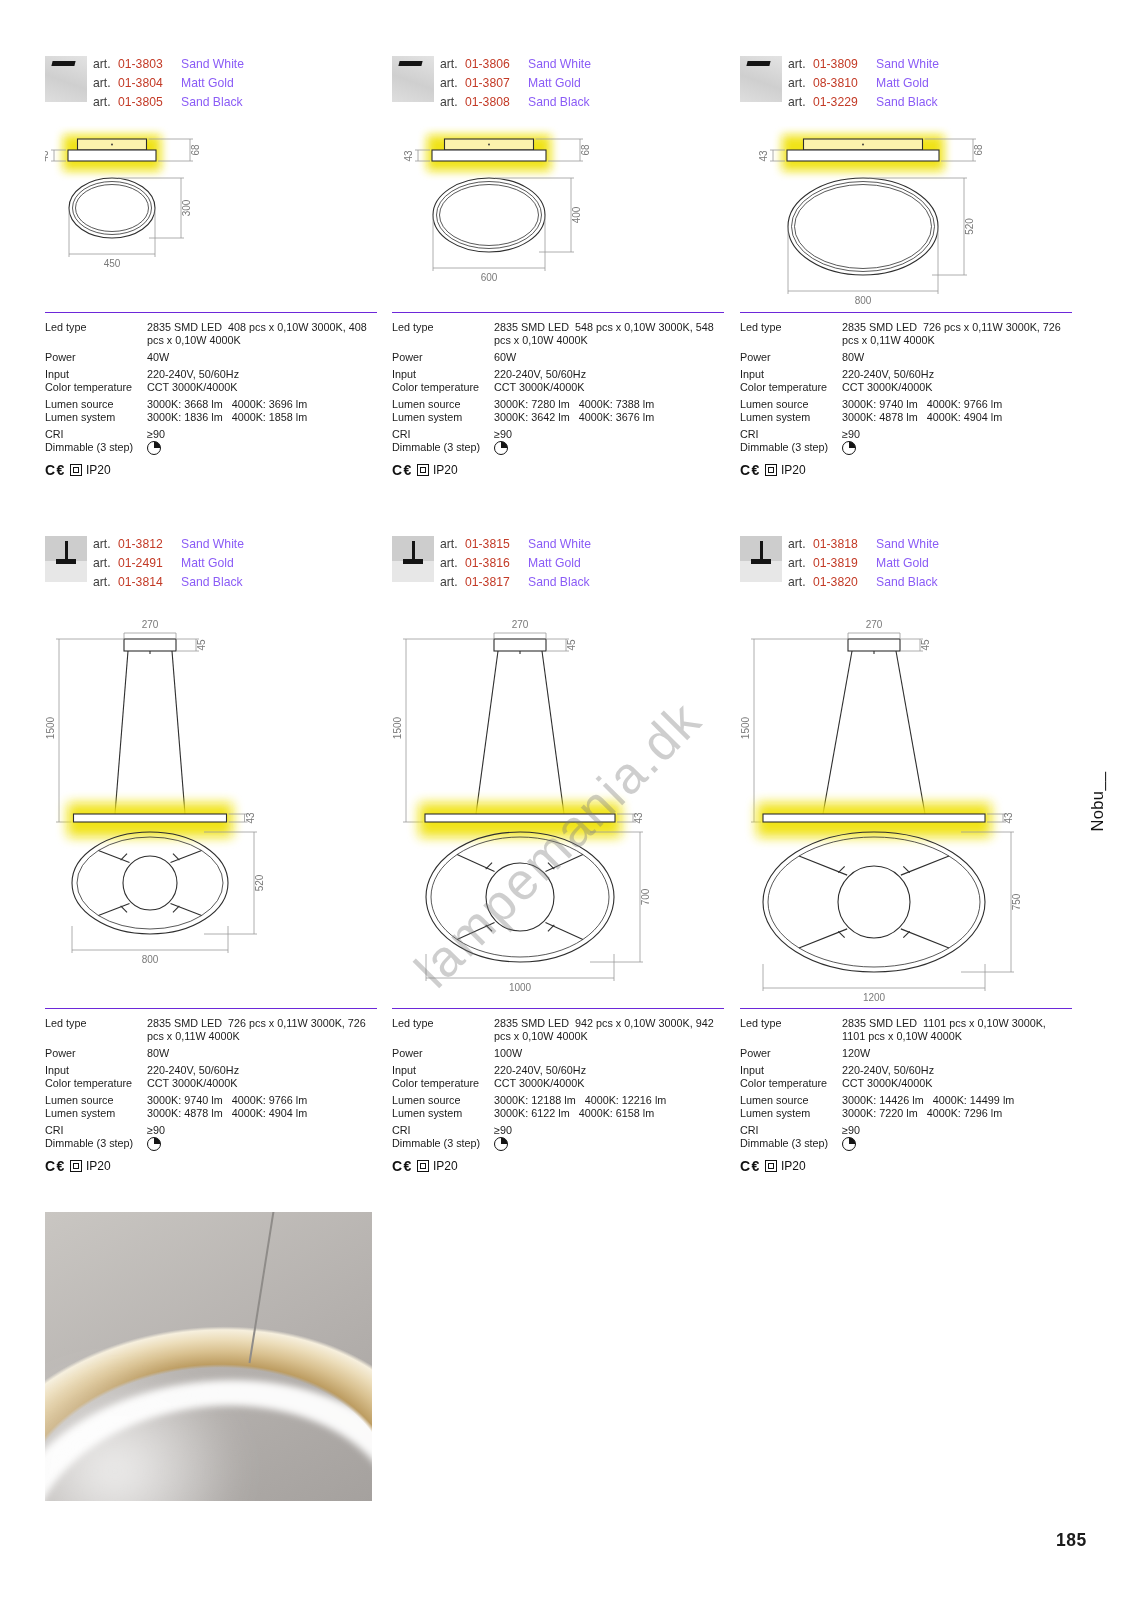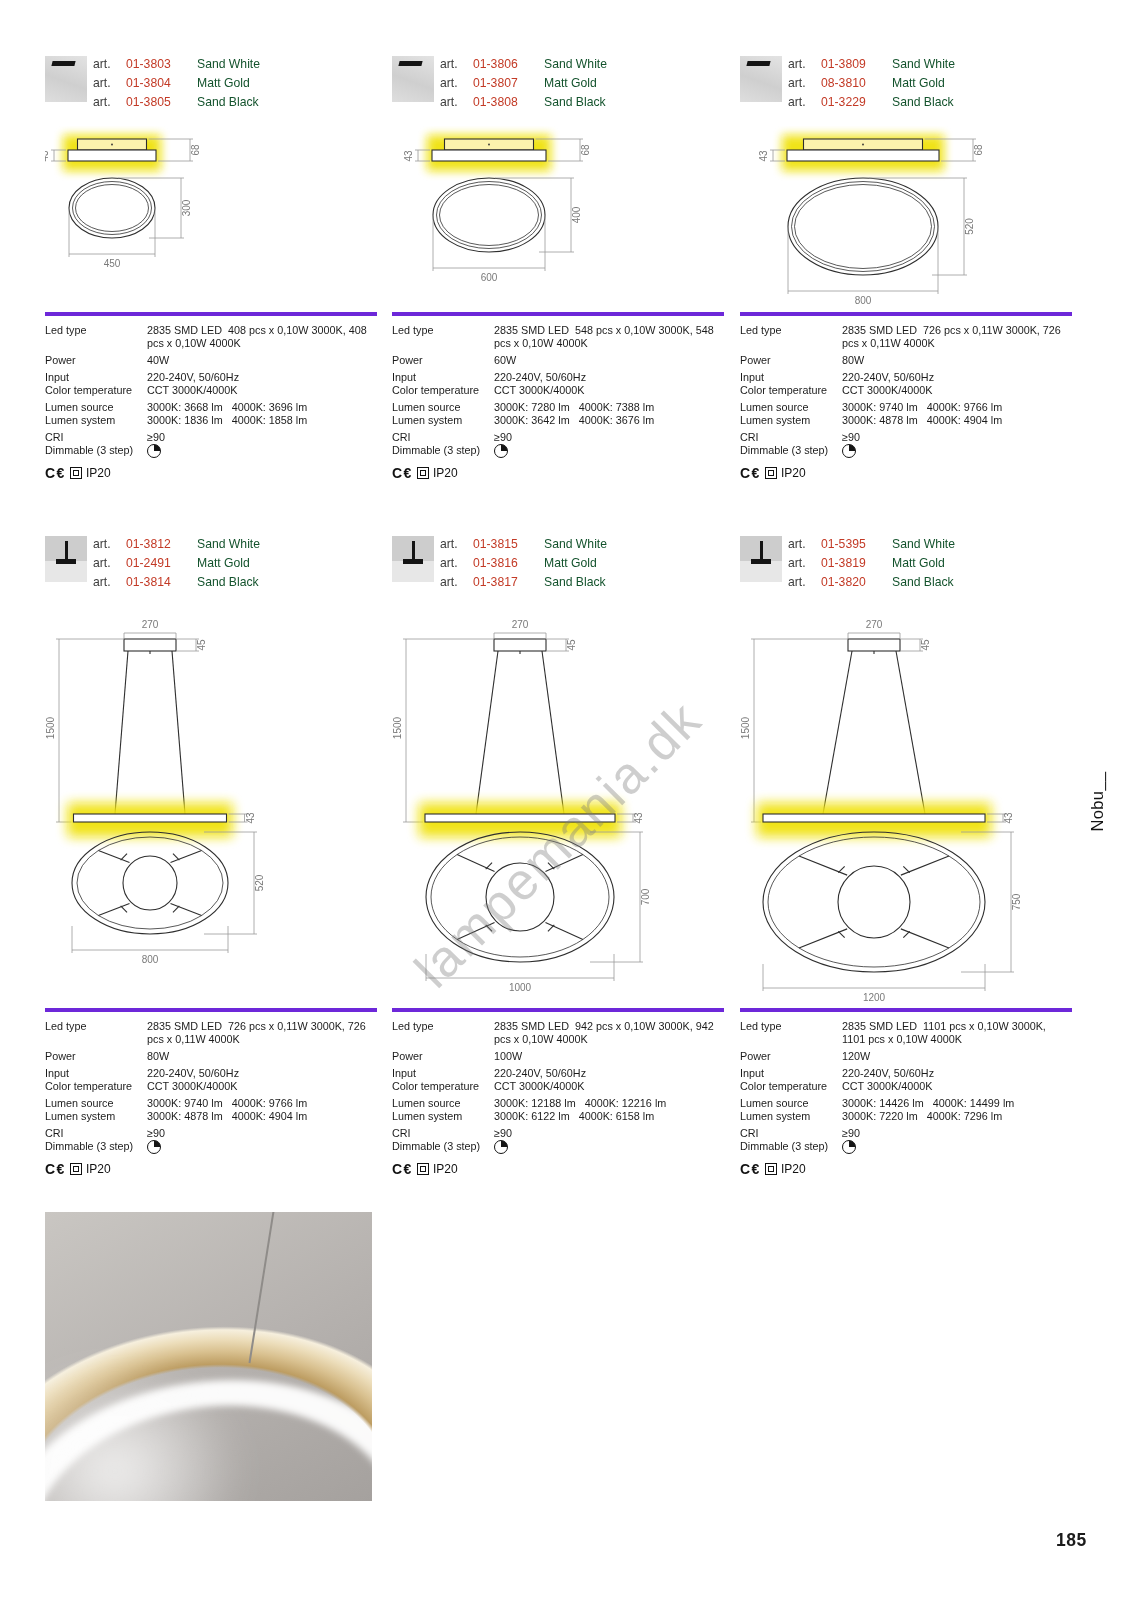--- a/index.html
+++ b/index.html
@@ -9,31 +9,31 @@
   
   .product{position:absolute;width:332px}
   .mount-icon{position:absolute;left:0;top:4px;width:42px;height:46px}
   .ceiling-icon{background:linear-gradient(200deg,#e3e3e3 0%,#cfcfcf 55%,#dedede 100%)}
   .ceiling-icon::before{content:"";position:absolute;left:7px;top:5px;width:23px;height:5px;background:#141414;transform:skewX(-14deg)}
   .pendant-icon{background:linear-gradient(#cdcdcd 0 54%,#e7e7e7 54% 100%)}
   .pendant-icon::before{content:"";position:absolute;left:20px;top:5px;width:2.5px;height:19px;background:#141414}
   .pendant-icon::after{content:"";position:absolute;left:11px;top:23px;width:20px;height:4.5px;background:#141414}
 
   .variants{position:absolute;left:48px;top:3px}
-  .vrow{display:flex;gap:11px;font-size:12.2px;line-height:19px}
+  .vrow{display:flex;gap:3px;font-size:12.2px;line-height:19px}
   .art-lbl{color:#3d3d3d;width:22px}
   .art-no{color:#c3392595;width:60px;font-weight:400;color:#c33a26}
-  .finish{color:#14532d}
+  .finish{color:#8b5cf6}
 
   .diagram{position:absolute;left:0;top:74px;pointer-events:none}
   .dl{stroke:#9b9b9b;stroke-width:.8;fill:none}
   .obj{stroke:#2e2e2e;stroke-width:1.1}
   svg text{fill:#7a7a7a;font-size:10px;font-family:"Liberation Sans",sans-serif}
 
-  .spec{position:absolute;left:0;width:332px;border-top:4px solid #6d28d9;padding-top:8px}
+  .spec{position:absolute;left:0;width:332px;border-top:1px solid #6d28d9;padding-top:8px}
   .product.ceiling .spec{top:260px}
   .product.pendant .spec{top:476px}
   .srow{display:grid;grid-template-columns:102px 1fr;margin-bottom:4px;font-size:10.8px;line-height:13px;color:#1c1c1c}
   .srow.tight{margin-bottom:0}
   .val{white-space:pre-wrap}
   .dim-icon{display:inline-block;width:12px;height:12px;border:1.6px solid #151515;border-radius:50%;
             background:conic-gradient(#151515 0 95deg,transparent 95deg 360deg)}
   .cert{display:flex;align-items:center;gap:4px;margin-top:3px;color:#111}
   .ce{font-size:14px;font-weight:600;letter-spacing:1.5px}
   .sq{width:10px;height:10px;border:1.7px solid #111;display:inline-flex;align-items:center;justify-content:center}
@@ -548,21 +548,21 @@
         <span class="ip">IP20</span>
       </div>
     </div>
   </div>
       <div class="product pendant" style="left: 740px; top: 532px;">
 
     <div class="mount-icon pendant-icon"></div>
     <div class="variants">
       <div class="vrow">
         <span class="art-lbl">art.</span>
-        <span class="art-no">01-5395</span>
+        <span class="art-no">01-3818</span>
         <span class="finish">Sand White</span>
       </div>
       <div class="vrow">
         <span class="art-lbl">art.</span>
         <span class="art-no">01-3819</span>
         <span class="finish">Matt Gold</span>
       </div>
       <div class="vrow">
         <span class="art-lbl">art.</span>
         <span class="art-no">01-3820</span>

